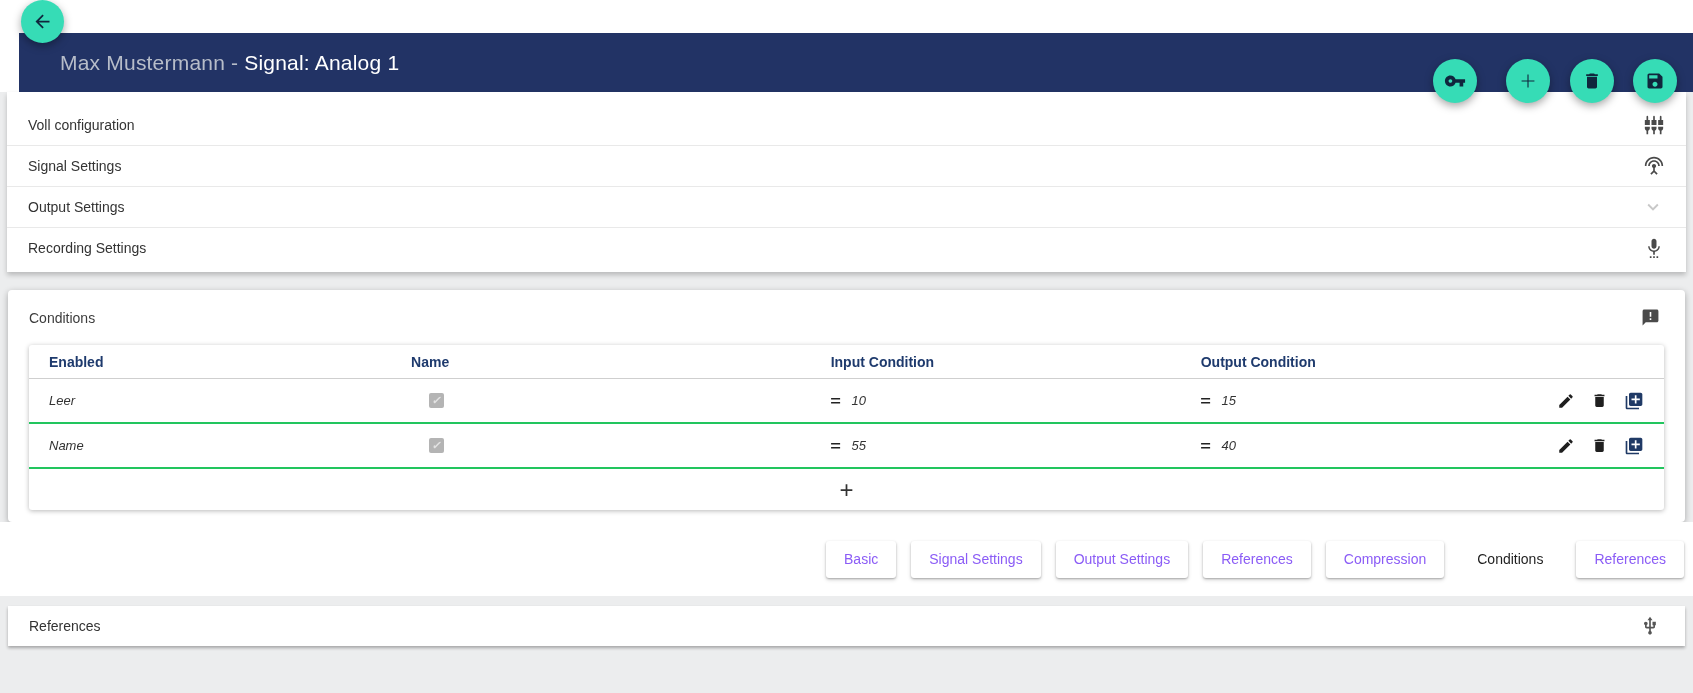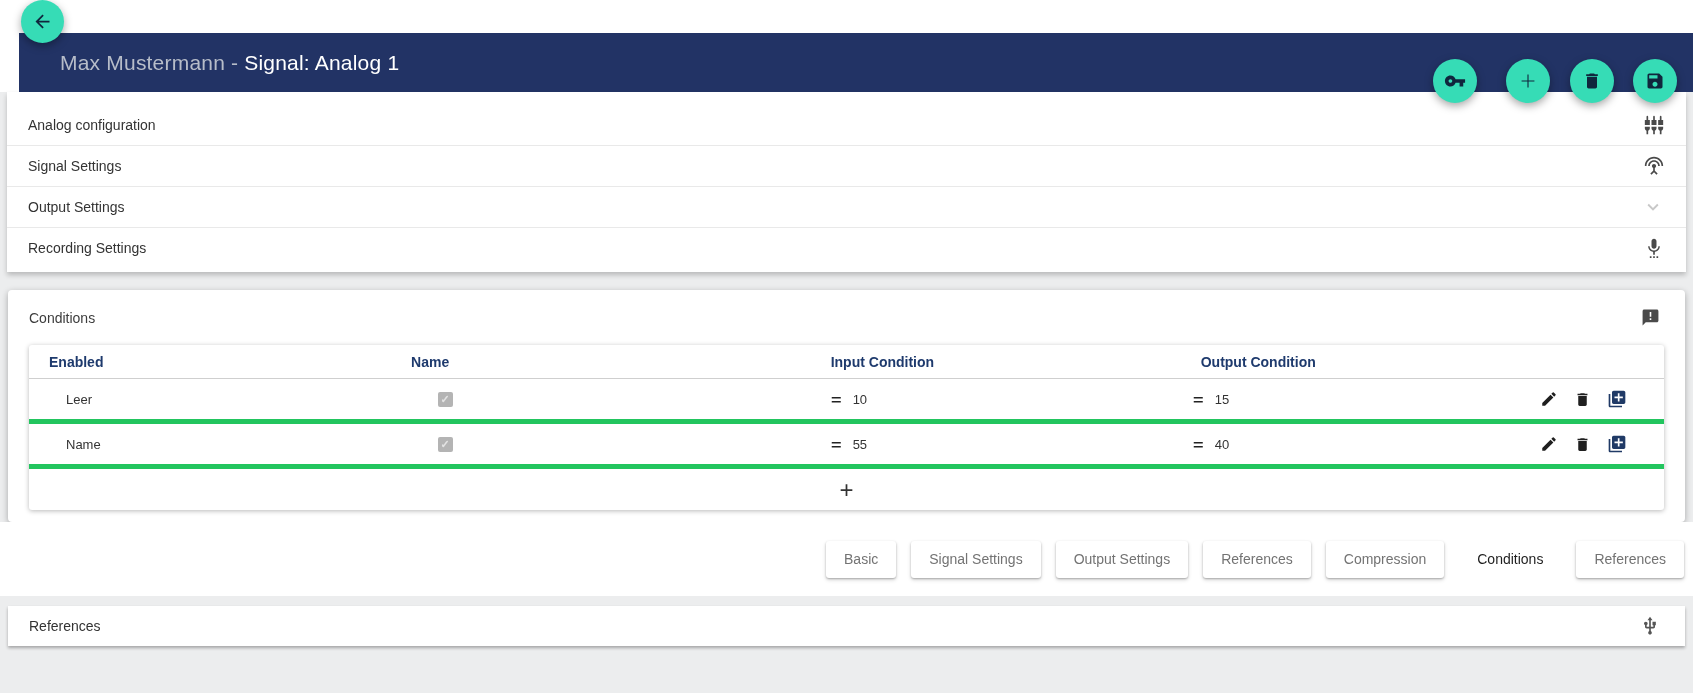--- a/index.html
+++ b/index.html
@@ -41,35 +41,35 @@
   .cond-head { height:55px; display:flex; align-items:center; padding:0 25px 0 21px; }
   .cond-title { font-size:14px; color:#3c3c3c; }
   .cond-alert { margin-left:auto; color:#4a4a4a; display:flex; }
   .cond-alert svg { fill:currentColor; }
 
   .table-card { margin:0 21px; background:#fff; border-radius:3px; box-shadow:0 1px 5px rgba(0,0,0,.28); }
   .thead { display:flex; align-items:center; height:34px; padding:0 20px; border-bottom:1px solid #cfcfcf; }
   .th { font-size:14px; font-weight:bold; color:var(--tblhead,#1e3a6d); }
   .col-name { width:23.8%; } .col-enabled { width:22.7%; } .col-input { width:23.2%;margin-left:40px; }
   .col-output { flex:1; } .col-actions { width:112px; display:flex; justify-content:flex-end; align-items:center; gap:16px; }
-  .trow { display:flex; align-items:center; height:45px; padding:0 37px; border-bottom:5px solid #22c55e; }
+  .trow { display:flex; align-items:center; height:45px; padding:0 20px; border-bottom:2px solid #22c55e;font-style:italic; }
   .cell { font-size:13px; color:#333; display:flex; align-items:center; }
   .op { font-weight:800; font-size:15px; color:#222; display:inline-block; transform:scaleX(1.2); margin-right:12px; }
   .checkbox { width:15px; height:15px; background:#b4b4b4; border-radius:2px; display:flex; align-items:center; justify-content:center; cursor:default; }
   .checkbox::after { content:"\2713"; color:#e3e3e3; font-size:11px; font-weight:bold; }
   .row-action { background:none; border:none; cursor:pointer; display:flex; padding:0; }
   .row-action svg { fill:#1f1f1f; }
   .row-action.dup svg { fill:var(--dupblue,#203a66); }
   .tfoot { height:41px; display:flex; align-items:center; justify-content:center; }
   .add-row-btn { background:none; border:none; font-size:24px; font-weight:300; color:#333; cursor:pointer; line-height:1; }
 
   
   .nav-strip { background:#fff; height:74px; display:flex; align-items:center; justify-content:flex-end; gap:15px; padding-right:9px; }
   .nav-btn { height:37px; padding:0 18px; background:#fff; border:none; border-radius:3px; font-size:14px;
-             font-family:inherit; color:#737373; cursor:pointer;
+             font-family:inherit; color:#8b5cf6; cursor:pointer;
              box-shadow:0 1px 2px rgba(0,0,0,.25), 0 2px 4px rgba(0,0,0,.15); }
   .nav-btn.active { box-shadow:none; background:transparent; color:#1f1f1f; }
 
   
   .ref-card { margin:0 8px; height:40px; background:#fff; box-shadow:0 2px 3px rgba(0,0,0,.3); display:flex; align-items:center; padding:0 25px 0 21px; }
   .ref-title { font-size:14px; color:#333; }
   .ref-icon { margin-left:auto; color:#555; display:flex; }
   .ref-icon svg { fill:currentColor; }
 </style>
 </head>
@@ -116,21 +116,21 @@
   <button class="fab fab-save">
     <span style="display:flex">
       <svg width="20" height="20" viewBox="0 0 24 24">
           <path d="M17 3H5c-1.11 0-2 .9-2 2v14c0 1.1.89 2 2 2h14c1.1 0 2-.9 2-2V7l-4-4zm-5 16c-1.66 0-3-1.34-3-3s1.34-3 3-3 3 1.34 3 3-1.34 3-3 3zm3-10H5V5h10v4z"></path>
         </svg>
     </span>
   </button>
 
   <div class="sections-card">
     <div class="section-row">
-      <span class="section-label">Analog configuration</span>
+      <span class="section-label">Voll configuration</span>
       <span class="section-icon">
         <svg width="20" height="20" viewBox="0 0 24 24">
             <path d="M5 2c0-.55-.45-1-1-1s-1 .45-1 1v4H1v6h6V6H5V2zm4 14c0 1.3.84 2.4 2 2.82V23h2v-4.18c1.16-.41 2-1.51 2-2.82v-2H9v2zm-8 0c0 1.3.84 2.4 2 2.82V23h2v-4.18C6.16 18.4 7 17.3 7 16v-2H1v2zM13 2c0-.55-.45-1-1-1s-1 .45-1 1v4H9v6h6V6h-2V2zm8 0c0-.55-.45-1-1-1s-1 .45-1 1v4h-2v6h6V6h-2V2zm-4 14c0 1.3.84 2.4 2 2.82V23h2v-4.18c1.16-.41 2-1.51 2-2.82v-2h-6v2z"></path>
           </svg>
       </span>
     </div>
     <div class="section-row">
       <span class="section-label">Signal Settings</span>
       <span class="section-icon">
         <svg width="20" height="20" viewBox="0 0 24 24">

